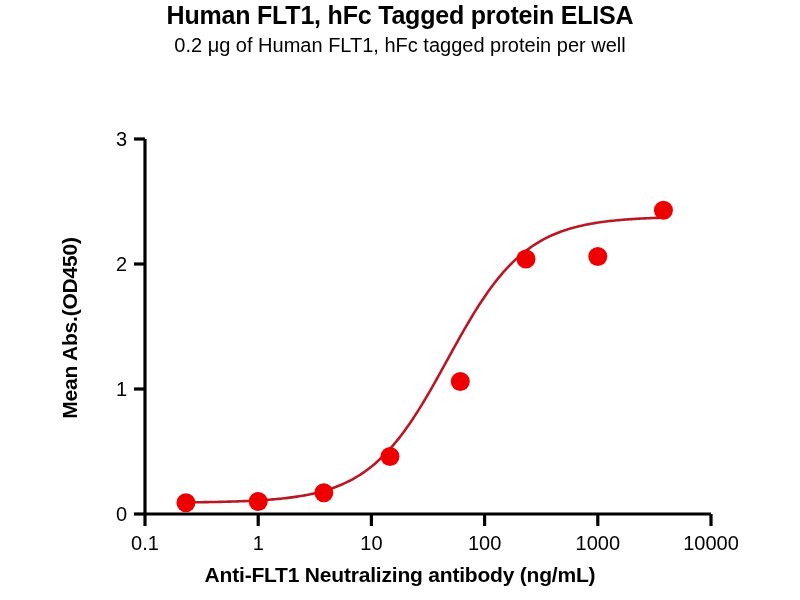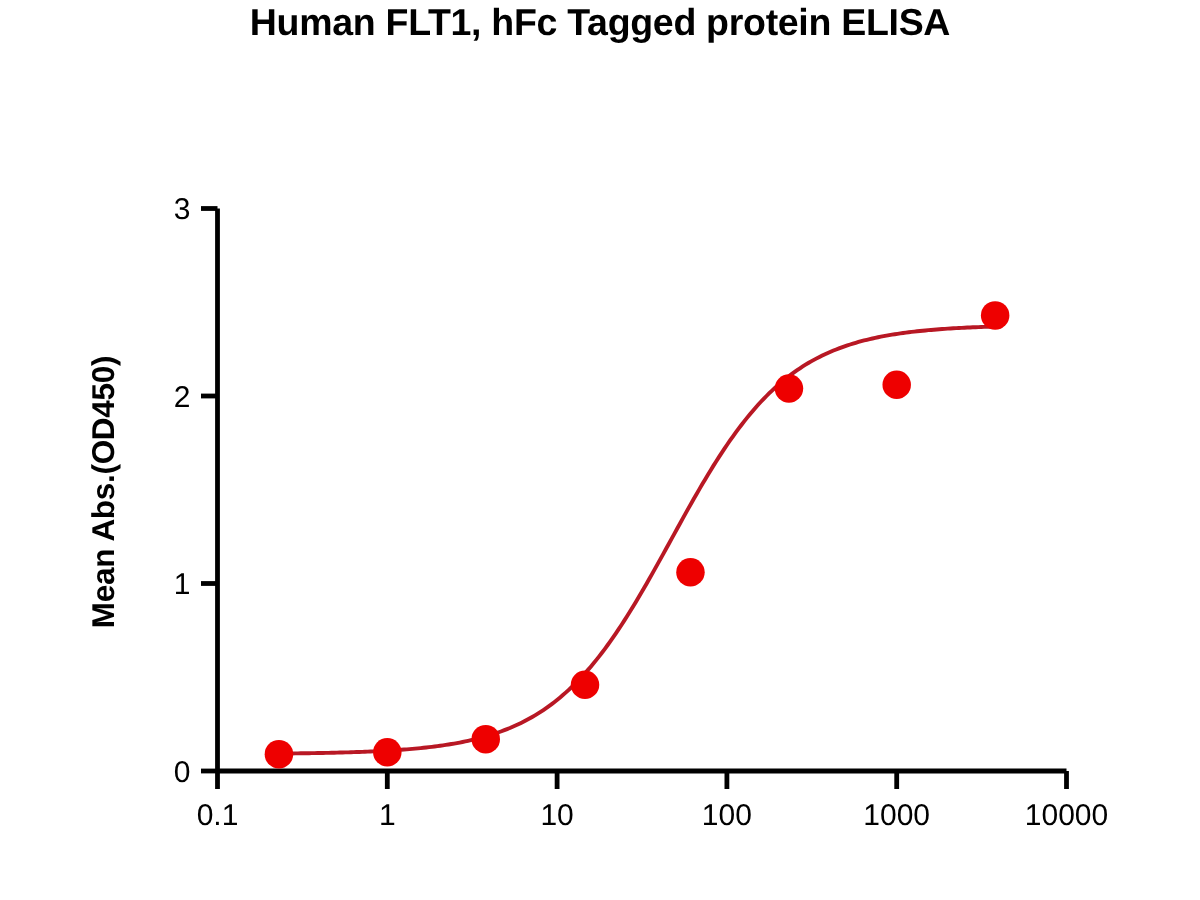--- a/index.html
+++ b/index.html
@@ -76,22 +76,24 @@
     font-size: 20px;
     fill: #000000;
   }
 </style>
 </head>
 <body>
 
 <div id="figure">
 
   <div class="title">Human FLT1, hFc Tagged protein ELISA</div>
+  <div class="subtitle">0.2 μg of Human FLT1, hFc tagged protein per well</div>
 
   <div class="ylabel">Mean Abs.(OD450)</div>
+  <div class="xlabel">Anti-FLT1 Neutralizing antibody (ng/mL)</div>
 
   <svg id="plot" width="800" height="600">
 
     <g id="axis-layer">
         <line x1="145" y1="514" x2="145" y2="139" stroke="#000000" stroke-width="3.2"></line>
         <line x1="145" y1="514" x2="711" y2="514" stroke="#000000" stroke-width="3.2"></line>
         <line x1="145" y1="514" x2="134" y2="514" stroke="#000000" stroke-width="3.2"></line>
         <text x="127" y="521" text-anchor="end" class="tick-text">0</text>
         <line x1="145" y1="389" x2="134" y2="389" stroke="#000000" stroke-width="3.2"></line>
         <text x="127" y="396" text-anchor="end" class="tick-text">1</text>

